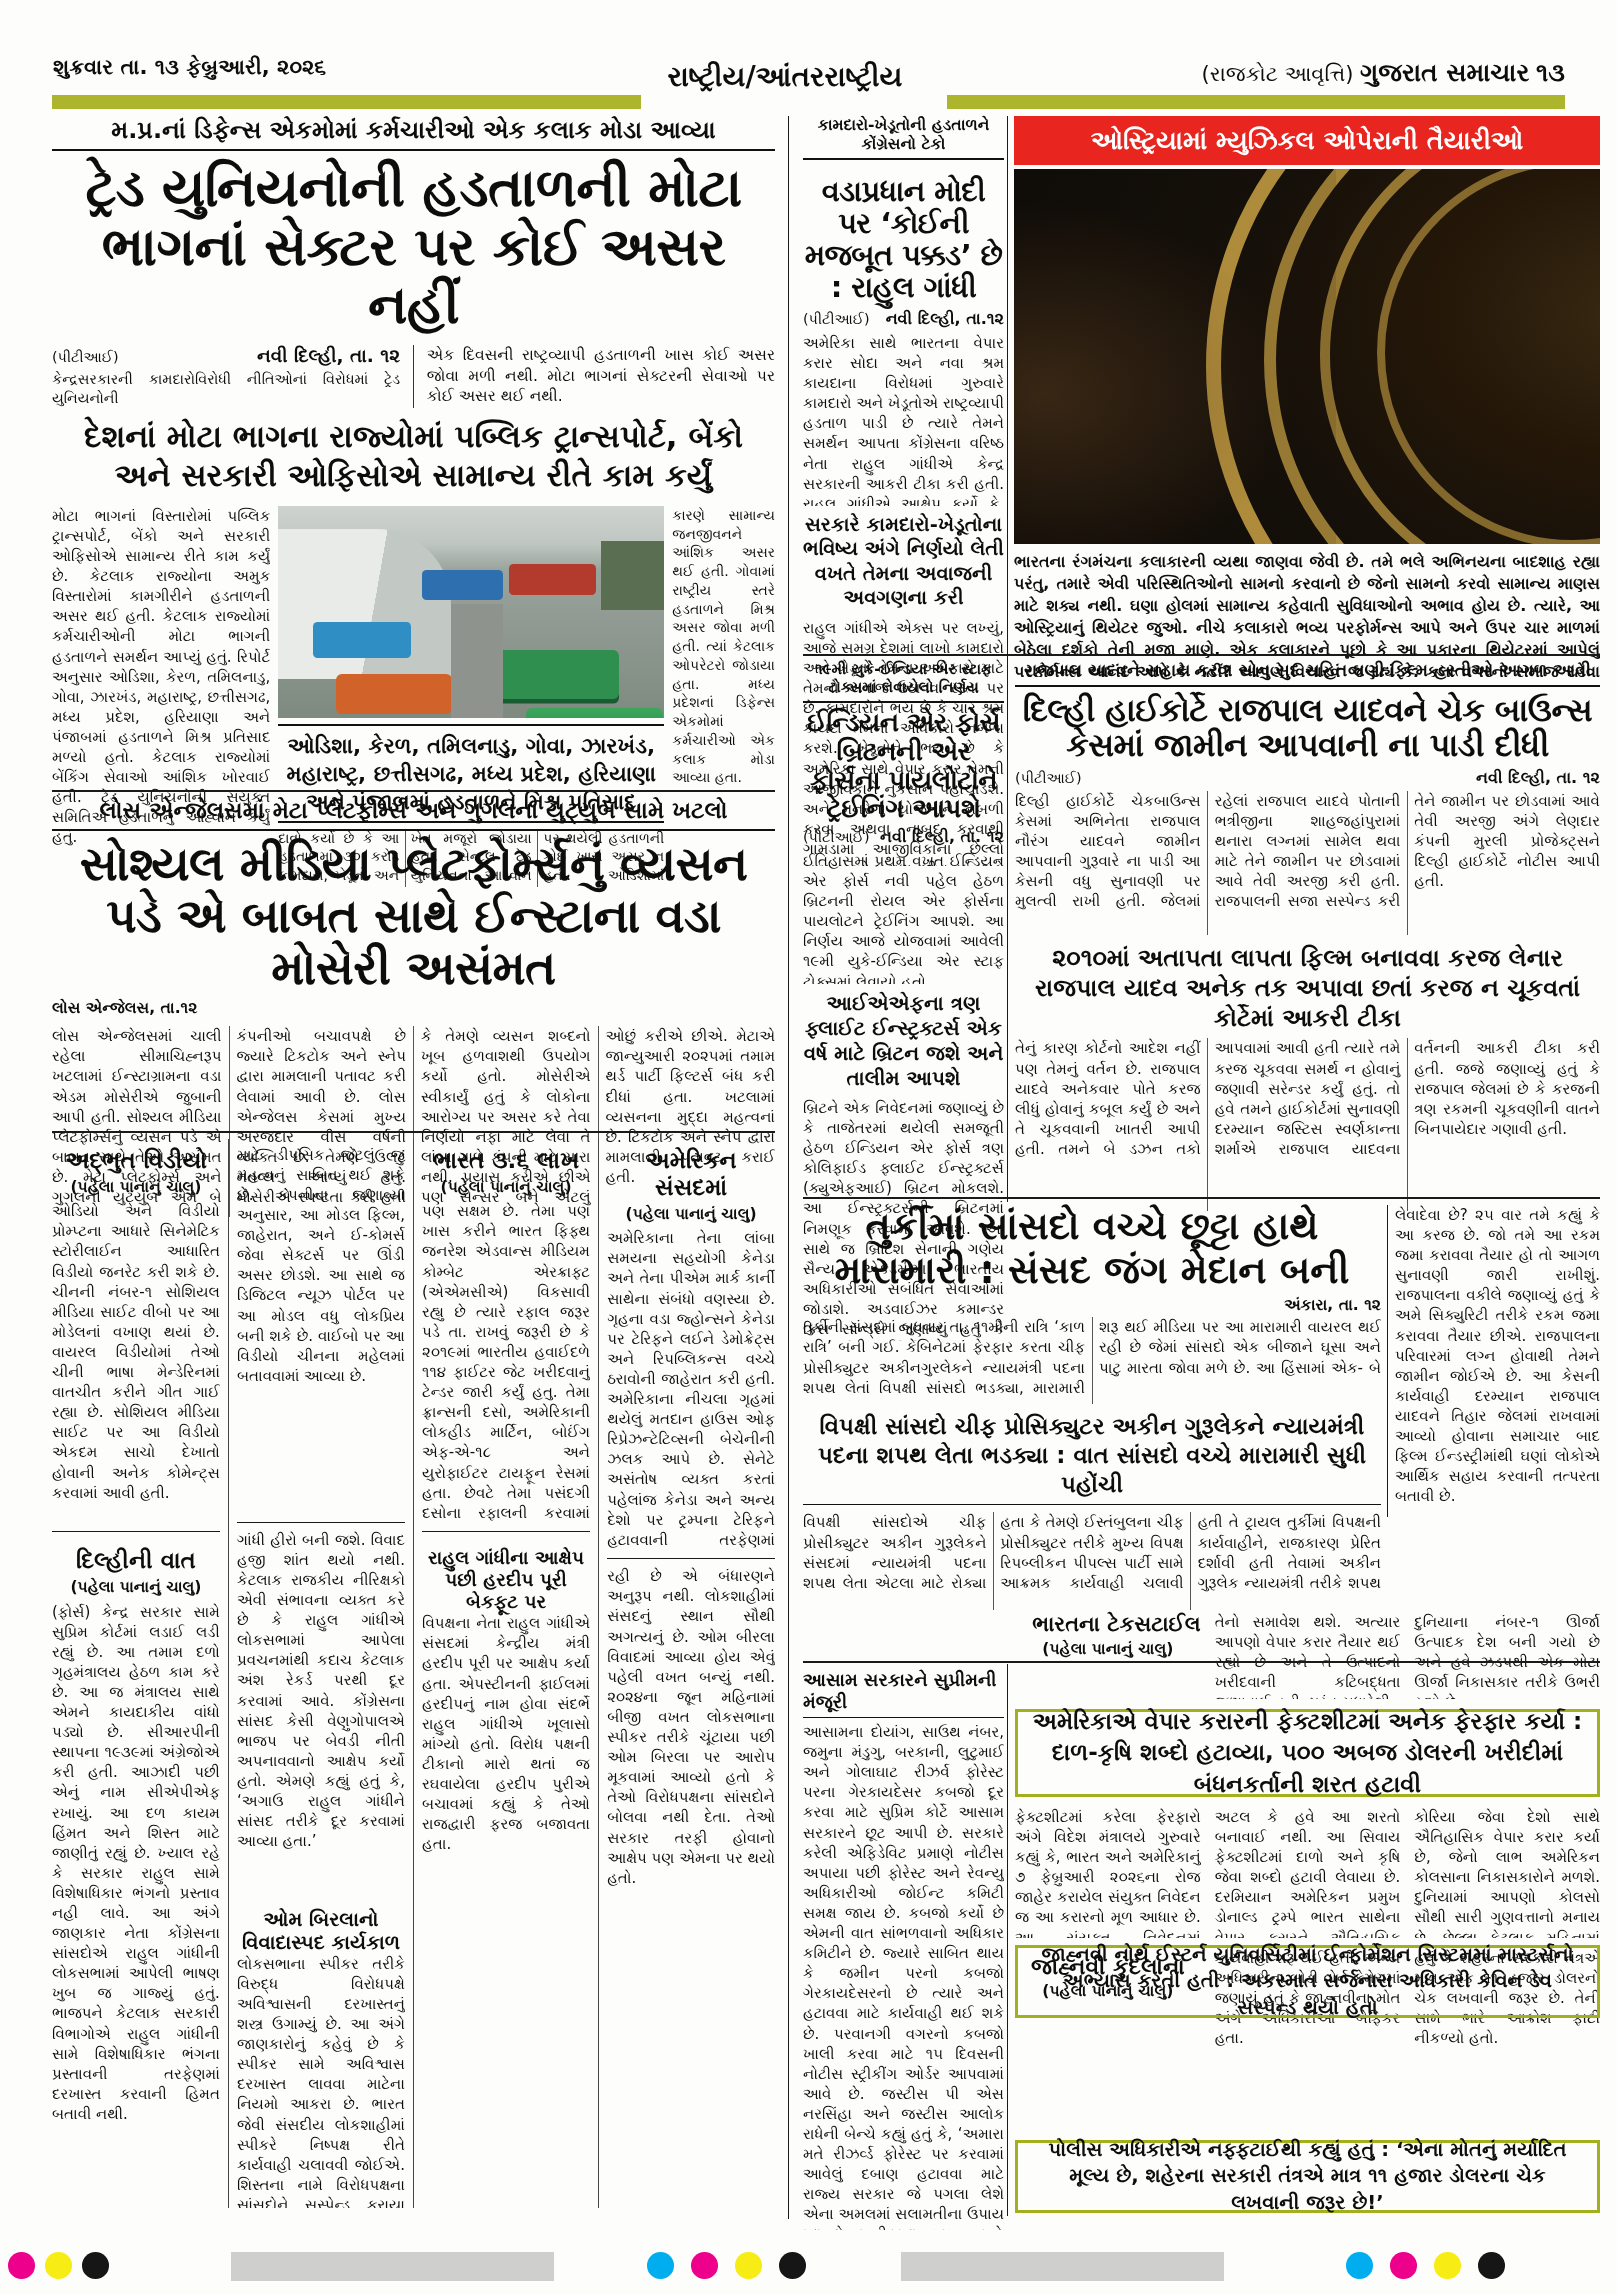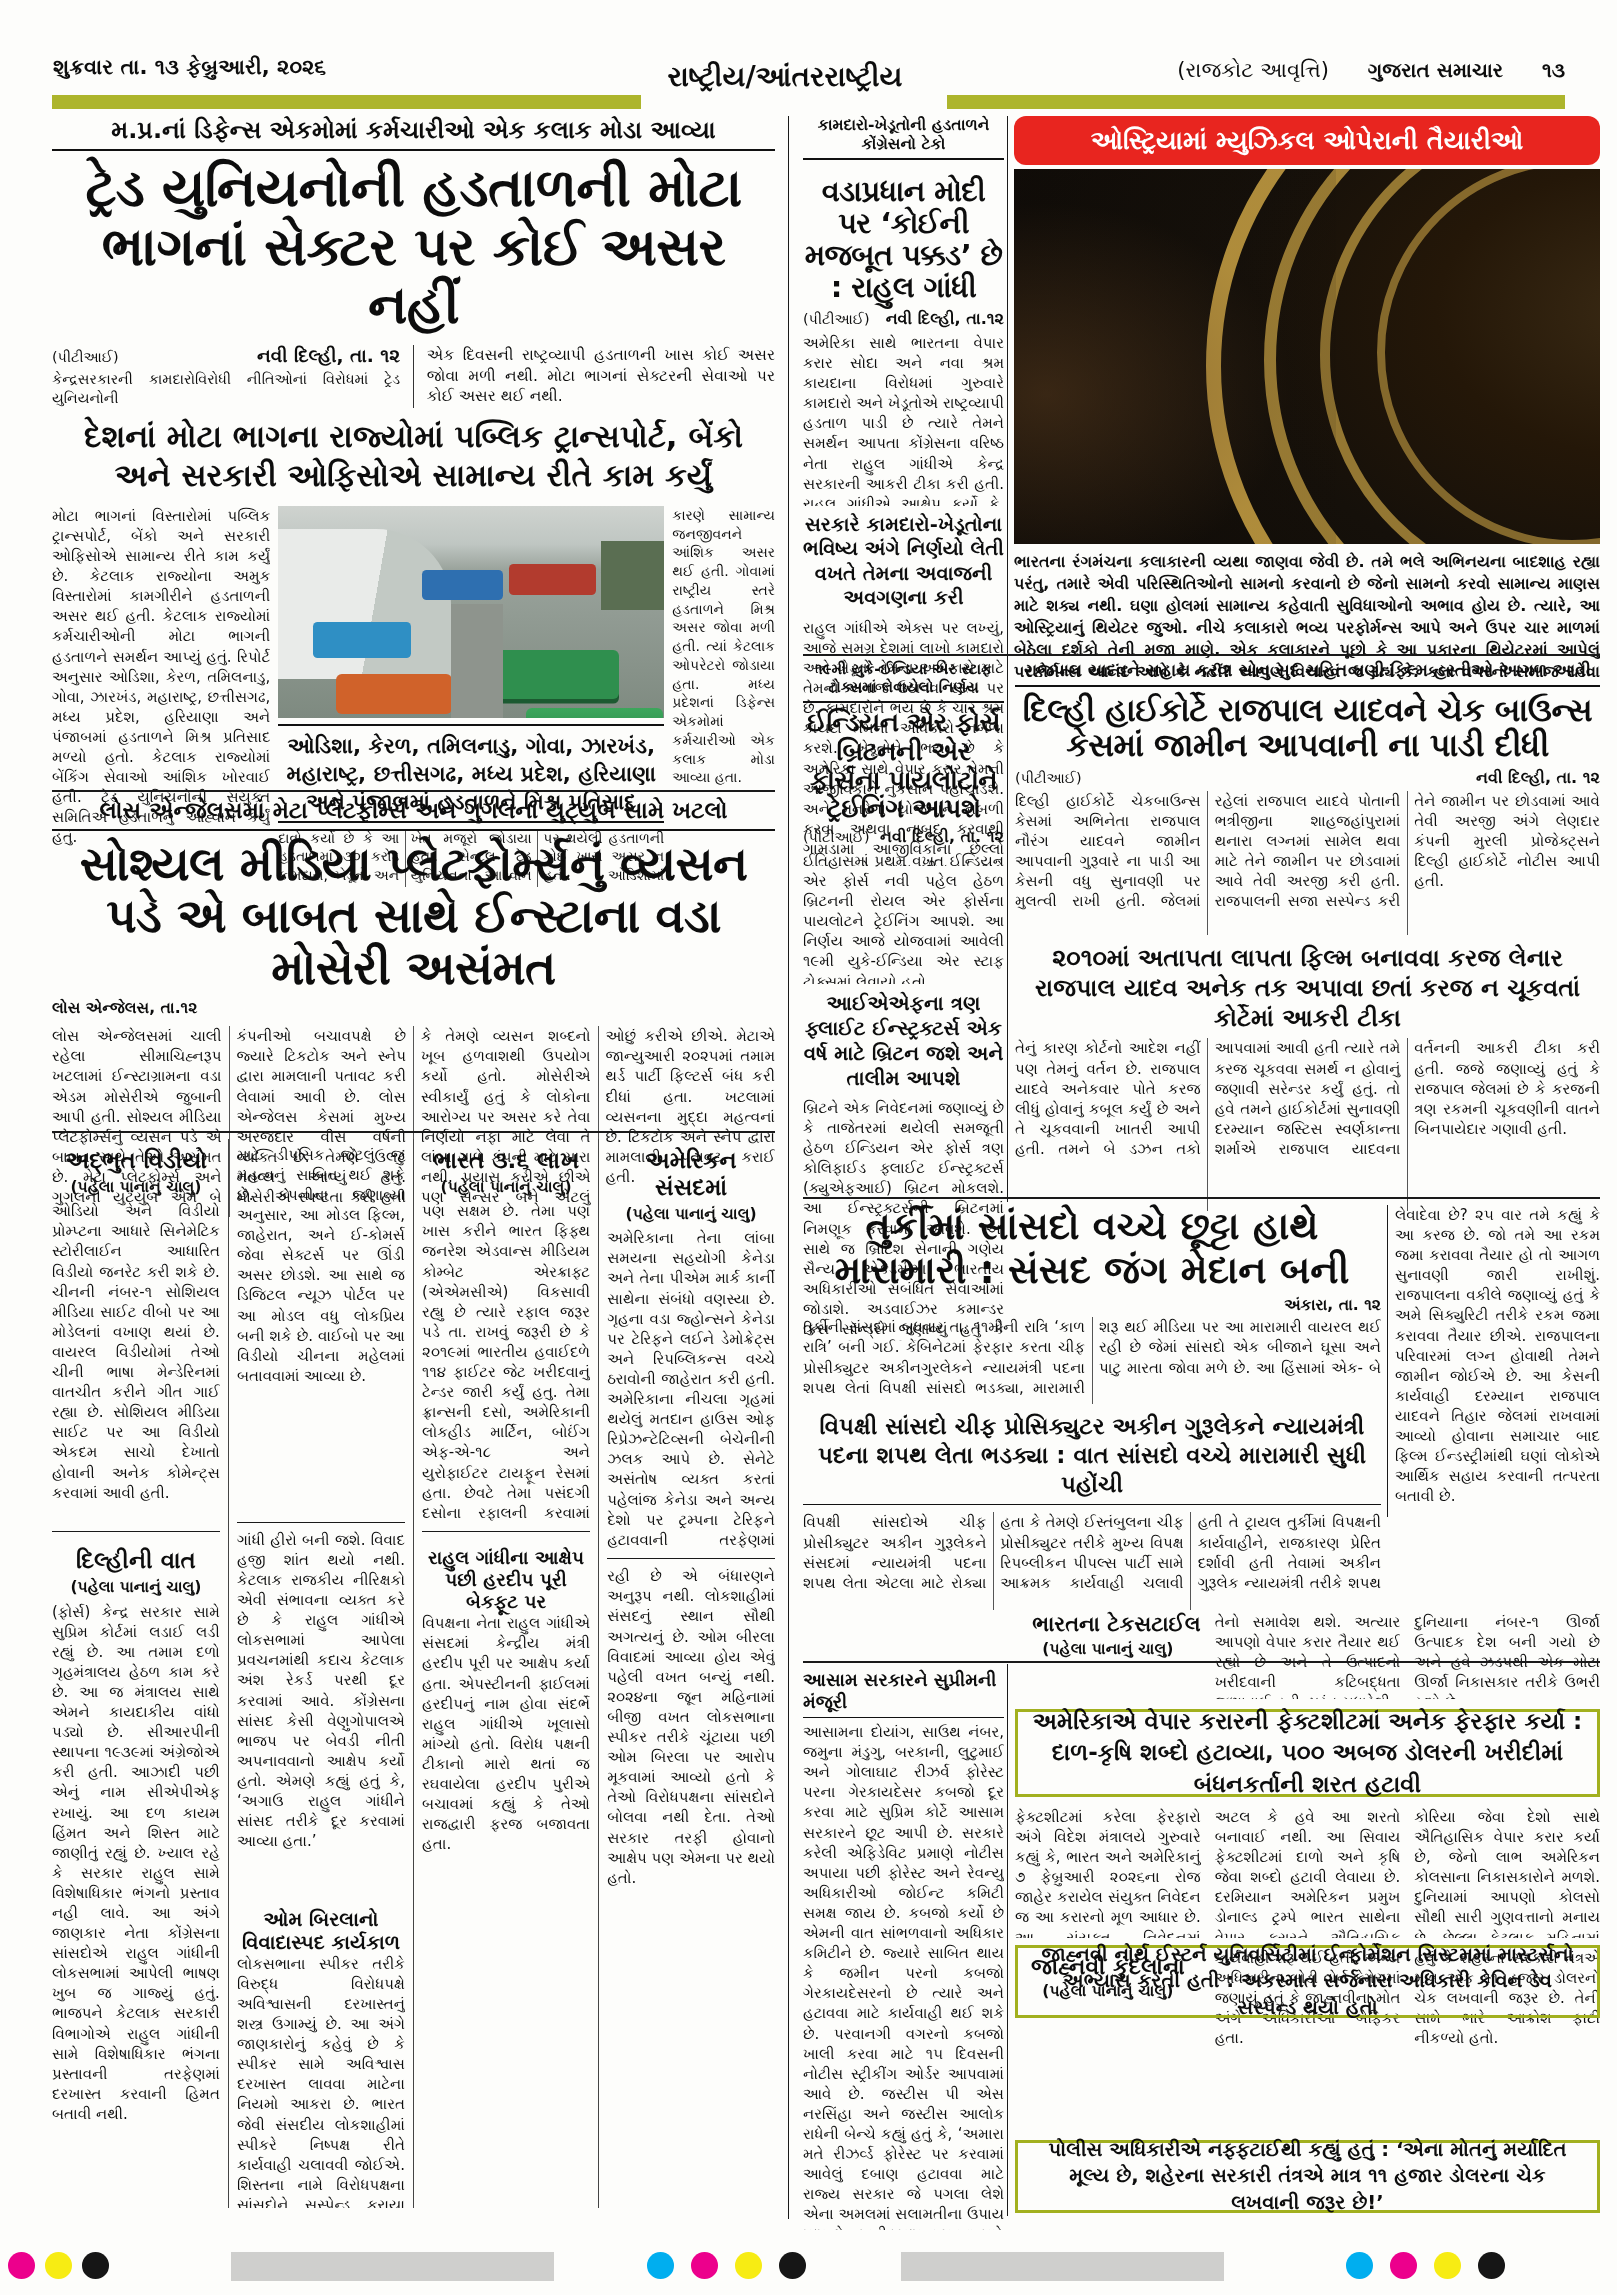--- a/index.html
+++ b/index.html
@@ -14,29 +14,29 @@
   .body{font-size:15px;line-height:1.34;text-align:justify;overflow:hidden;}
   .cols2{column-count:2;column-gap:14px;column-rule:0.6px solid #555;}
   .cols3{column-count:3;column-gap:14px;column-rule:0.6px solid #555;}
   .cols4{column-count:4;column-gap:15px;column-rule:0.6px solid #555;}
   .dateline{font-weight:bold;}
   .byline{font-size:14.4px;}
   .contd{font-weight:bold;text-align:center;font-size:15.6px;padding:3.5px 0 5.8px 0;}
   .greenbox{border:3.5px solid #a2b01e;font-weight:bold;text-align:center;line-height:1.35;
             display:flex;align-items:center;justify-content:center;padding:5.8px 14px;box-sizing:border-box;}
   .redbanner{background:#e8251f;color:#fff;font-weight:bold;text-align:center;font-size:25.4px;
-             display:flex;align-items:center;justify-content:center;border-radius:12px;}
+             display:flex;align-items:center;justify-content:center;}
   .caption{font-weight:bold;font-size:16px;line-height:1.38;text-align:justify;overflow:hidden;}
   .olive{background:#adb52c;}
   .seg-rule{border-top:1.7px solid #1a1a1a;margin:7px 0;}
   
   #hdr-date{left:53px;top:55px;font-size:21px;font-weight:bold;}
   #hdr-section{left:635px;top:60px;width:300px;text-align:center;font-size:28px;font-weight:bold;}
   #hdr-right{right:52px;top:58px;text-align:right;font-size:21px;}
-  #hdr-right b{font-size:20px;margin-left:32px;}
+  #hdr-right b{font-size:25px;}
   #bar-l{left:52px;top:95px;width:589px;height:14px;}
   #bar-r{left:947px;top:95px;width:618px;height:14px;}
   
   #a1{left:52px;top:116px;width:723px;}
   #a1-kicker{font-size:24px;}
   #a1-headline{font-size:53px;margin-top:8px;}
   #a1-row1{display:flex;gap:12.7px;margin-top:10.4px;}
   #a1-row1 .half{width:50%;}
   #a1-bd{display:flex;justify-content:space-between;align-items:baseline;}
   #a1-lead-left{font-size:14.4px;line-height:1.3;text-align:justify;margin-top:3.5px;}

